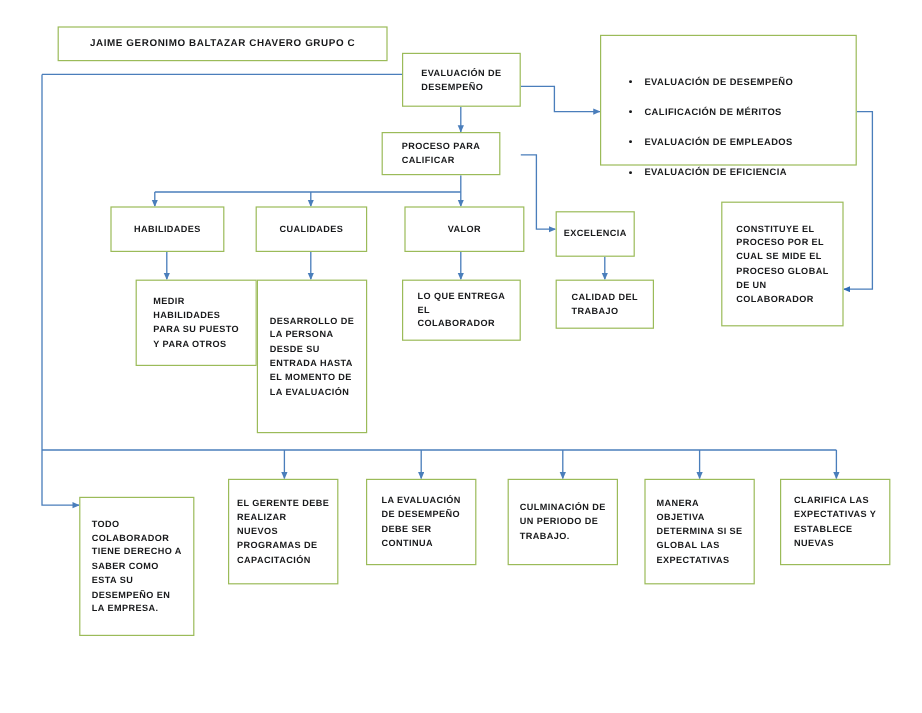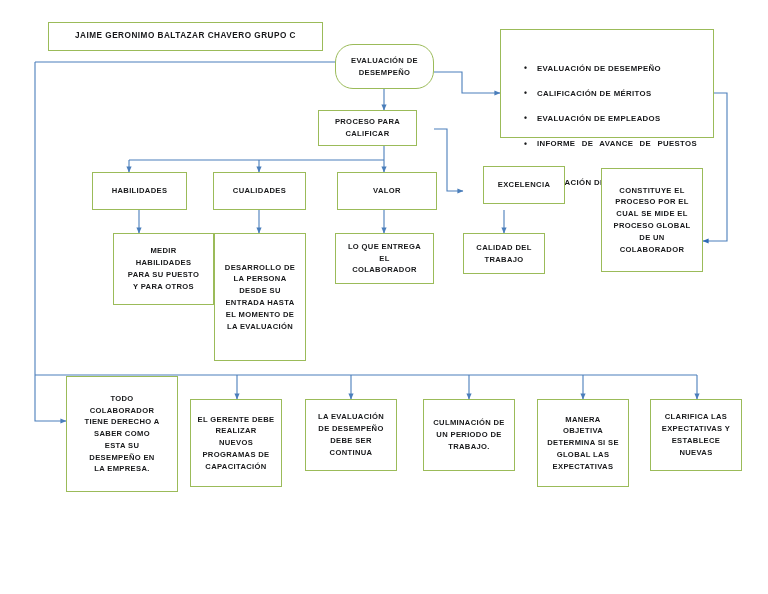--- a/index.html
+++ b/index.html
@@ -26,21 +26,20 @@
     pointer-events: none;
   }
   .node {
     position: absolute;
     box-sizing: border-box;
     border: 1px solid #9BBB59;
     background: #ffffff;
     display: flex;
     align-items: center;
     justify-content: center;
-    text-align: center;
     color: #17181a;
     font-size: 7.6px;
     line-height: 1.55;
     letter-spacing: 0.35px;
     padding: 0 4px;
     white-space: pre-line;
     font-weight: 600;
   }
   .node.title {
     justify-content: center;
@@ -130,43 +129,42 @@
       <path d="M237,375 L237,399" marker-end="url(#arrow)"></path>
       <path d="M351,375 L351,399" marker-end="url(#arrow)"></path>
       <path d="M469,375 L469,399" marker-end="url(#arrow)"></path>
       <path d="M583,375 L583,399" marker-end="url(#arrow)"></path>
       <path d="M697,375 L697,399" marker-end="url(#arrow)"></path>
     </g>
   </svg>
 
   <div class="node title" style="left:48px; top:22px; width:275px; height:29px;">JAIME GERONIMO BALTAZAR CHAVERO GRUPO C</div>
 
-  <div class="node" style="left:335px; top:44px; width:99px; height:45px;border-radius:18px;">EVALUACIÓN DE
+  <div class="node" style="left:335px; top:44px; width:99px; height:45px;">EVALUACIÓN DE
 DESEMPEÑO</div>
 
   <div class="node listbox" style="left:500px; top:29px; width:214px; height:109px;">
     <ul>
       <li>EVALUACIÓN DE DESEMPEÑO</li>
       <li>CALIFICACIÓN DE MÉRITOS</li>
       <li>EVALUACIÓN DE EMPLEADOS</li>
-      <li class="justify"><span>INFORME DE AVANCE DE PUESTOS</span></li>
       <li>EVALUACIÓN DE EFICIENCIA</li>
     </ul>
   </div>
 
   <div class="node" style="left:318px; top:110px; width:99px; height:36px;">PROCESO PARA
 CALIFICAR</div>
 
   <div class="node" style="left:92px; top:172px; width:95px; height:38px;">HABILIDADES</div>
 
   <div class="node" style="left:213px; top:172px; width:93px; height:38px;">CUALIDADES</div>
 
   <div class="node" style="left:337px; top:172px; width:100px; height:38px;">VALOR</div>
 
-  <div class="node" style="left:463px; top:166px; width:82px; height:38px;margin-left:20px;">EXCELENCIA</div>
+  <div class="node" style="left:463px; top:176px; width:66px; height:38px;">EXCELENCIA</div>
 
   <div class="node" style="left:601px; top:168px; width:102px; height:104px;">CONSTITUYE EL
 PROCESO POR EL
 CUAL SE MIDE EL
 PROCESO GLOBAL
 DE UN
 COLABORADOR</div>
 
   <div class="node" style="left:113px; top:233px; width:101px; height:72px;">MEDIR
 HABILIDADES
@@ -180,21 +178,21 @@
 EL MOMENTO DE
 LA EVALUACIÓN</div>
 
   <div class="node" style="left:335px; top:233px; width:99px; height:51px;">LO QUE ENTREGA
 EL
 COLABORADOR</div>
 
   <div class="node" style="left:463px; top:233px; width:82px; height:41px;">CALIDAD DEL
 TRABAJO</div>
 
-  <div class="node" style="left:66px; top:376px; width:112px; height:116px;">TODO
+  <div class="node" style="left:66px; top:414px; width:96px; height:116px;">TODO
 COLABORADOR
 TIENE DERECHO A
 SABER COMO
 ESTA SU
 DESEMPEÑO EN
 LA EMPRESA.</div>
 
   <div class="node" style="left:190px; top:399px; width:92px; height:88px;">EL GERENTE DEBE
 REALIZAR
 NUEVOS

